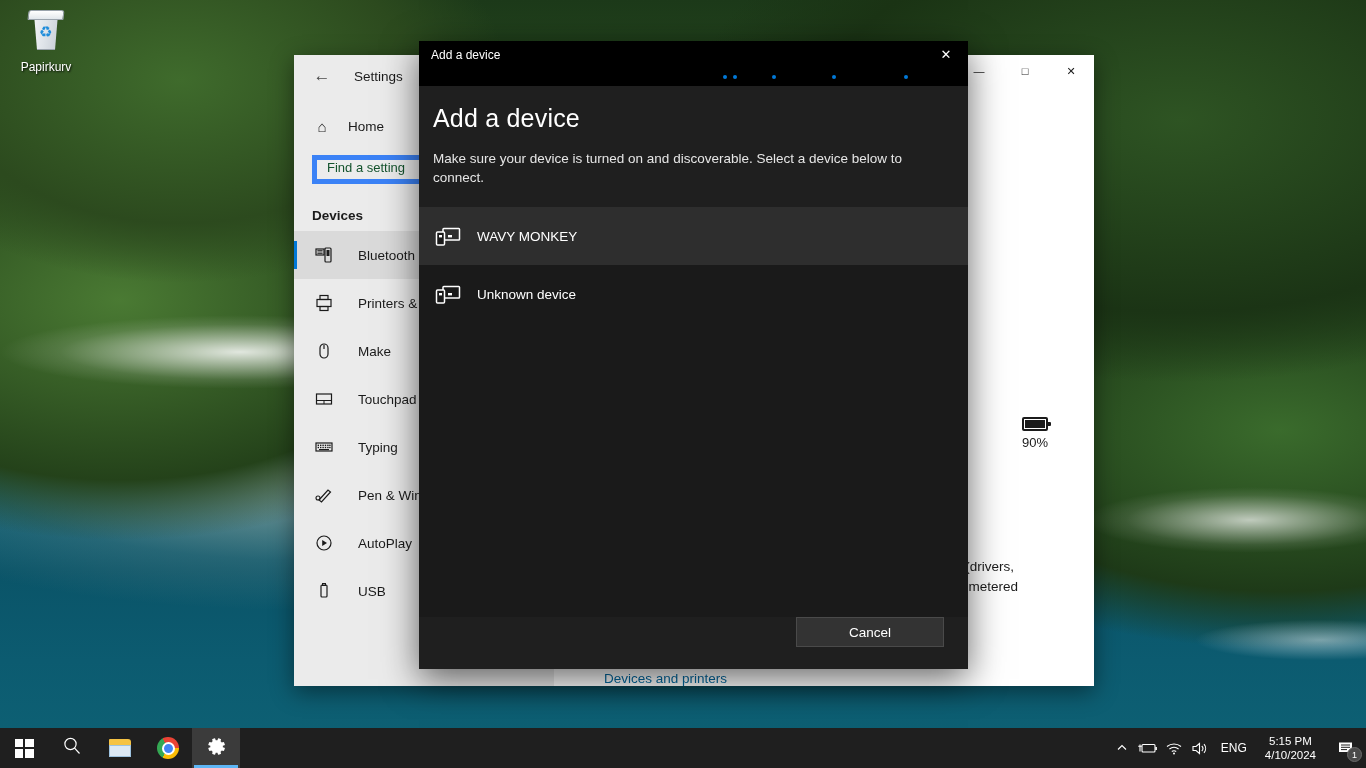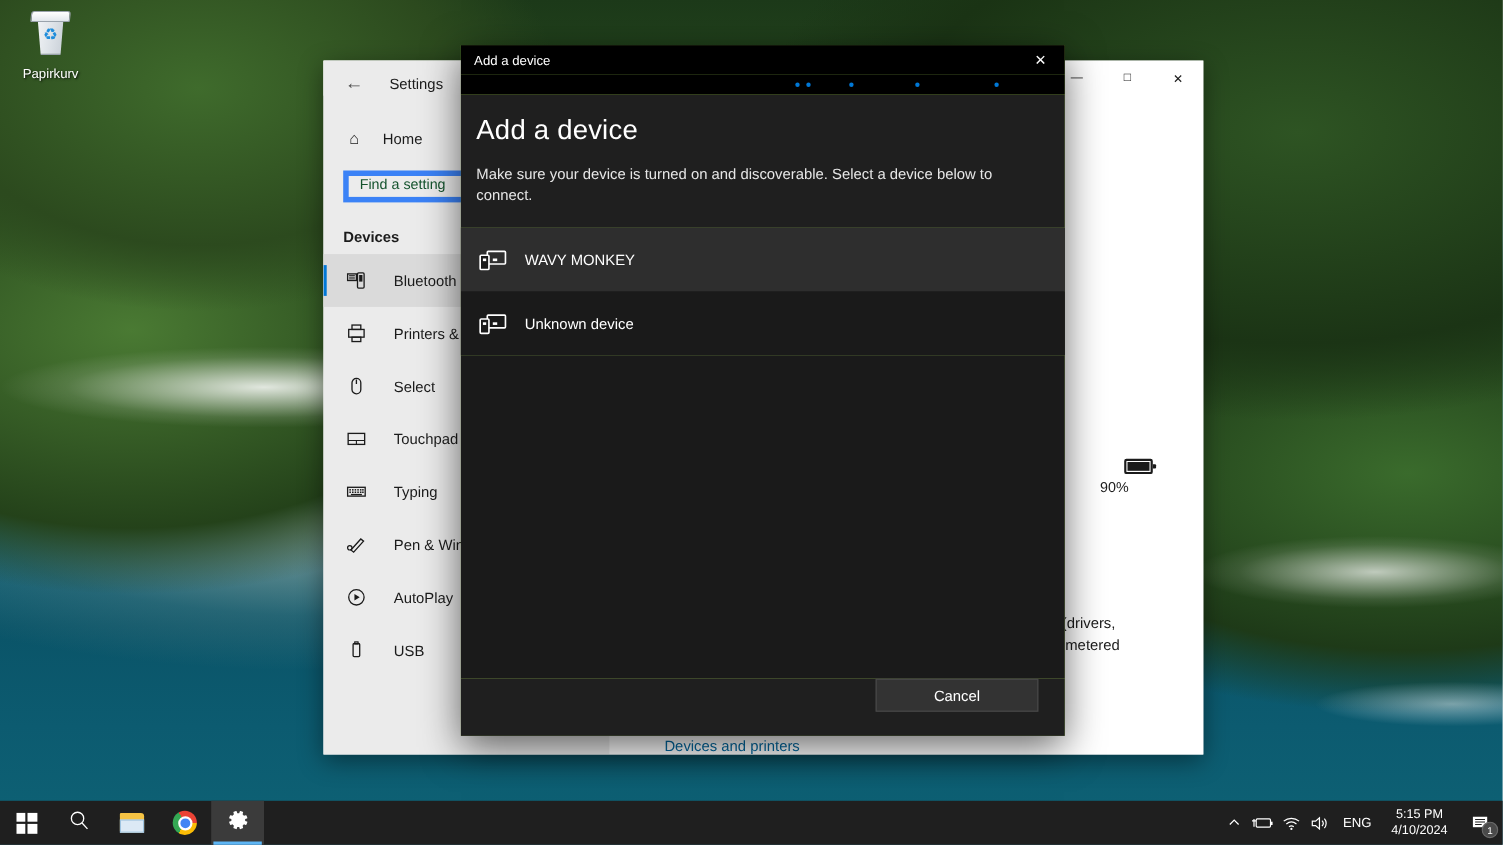--- a/index.html
+++ b/index.html
@@ -146,21 +146,21 @@
   .content-link { font-size: 13.5px; color: #0369a1; cursor: default; margin-left: 16px; }
   .add-btn-fake {
     display: inline-flex; align-items: center; gap: 8px;
     border: 1px solid #adadad; background: #f3f3f3;
     padding: 6px 12px; font-size: 13.5px; color: #1b1b1b; margin-bottom: 8px;
   }
   .bt-toggle-label { font-size: 13.5px; color: #1b1b1b; margin: 8px 0 4px; }
 
   .battery-widget {
     position: absolute; right: 24px; top: 330px;
-    width: 70px; text-align: left;
+    width: 70px; text-align: center;
   }
   .battery-ico {
     width: 26px; height: 14px; margin: 0 auto;
     border: 2px solid #1b1b1b; border-radius: 2px;
     position: relative; background: #fff;
   }
   .battery-ico::after {
     content: ""; position: absolute; right: -5px; top: 3px;
     width: 3px; height: 4px; background: #1b1b1b; border-radius: 0 1px 1px 0;
   }
@@ -405,21 +405,21 @@
         <span class="nav-label">Printers &amp; scanners</span>
       </div>
 
       <div class="nav-item">
         <span class="nav-ico">
           <svg width="18" height="18" viewBox="0 0 18 18">
             <rect x="5" y="2" width="8" height="14" rx="4" fill="none" stroke="#1b1b1b" stroke-width="1.2"></rect>
             <line x1="9" y1="3" x2="9" y2="7" stroke="#1b1b1b" stroke-width="1.2"></line>
           </svg>
         </span>
-        <span class="nav-label">Select</span>
+        <span class="nav-label">Make</span>
       </div>
 
       <div class="nav-item">
         <span class="nav-ico">
           <svg width="18" height="18" viewBox="0 0 18 18">
             <rect x="1.5" y="4" width="15" height="10" fill="none" stroke="#1b1b1b" stroke-width="1.2"></rect>
             <line x1="1.5" y1="10.5" x2="16.5" y2="10.5" stroke="#1b1b1b" stroke-width="1"></line>
             <line x1="9" y1="10.5" x2="9" y2="14" stroke="#1b1b1b" stroke-width="1"></line>
           </svg>
         </span>

